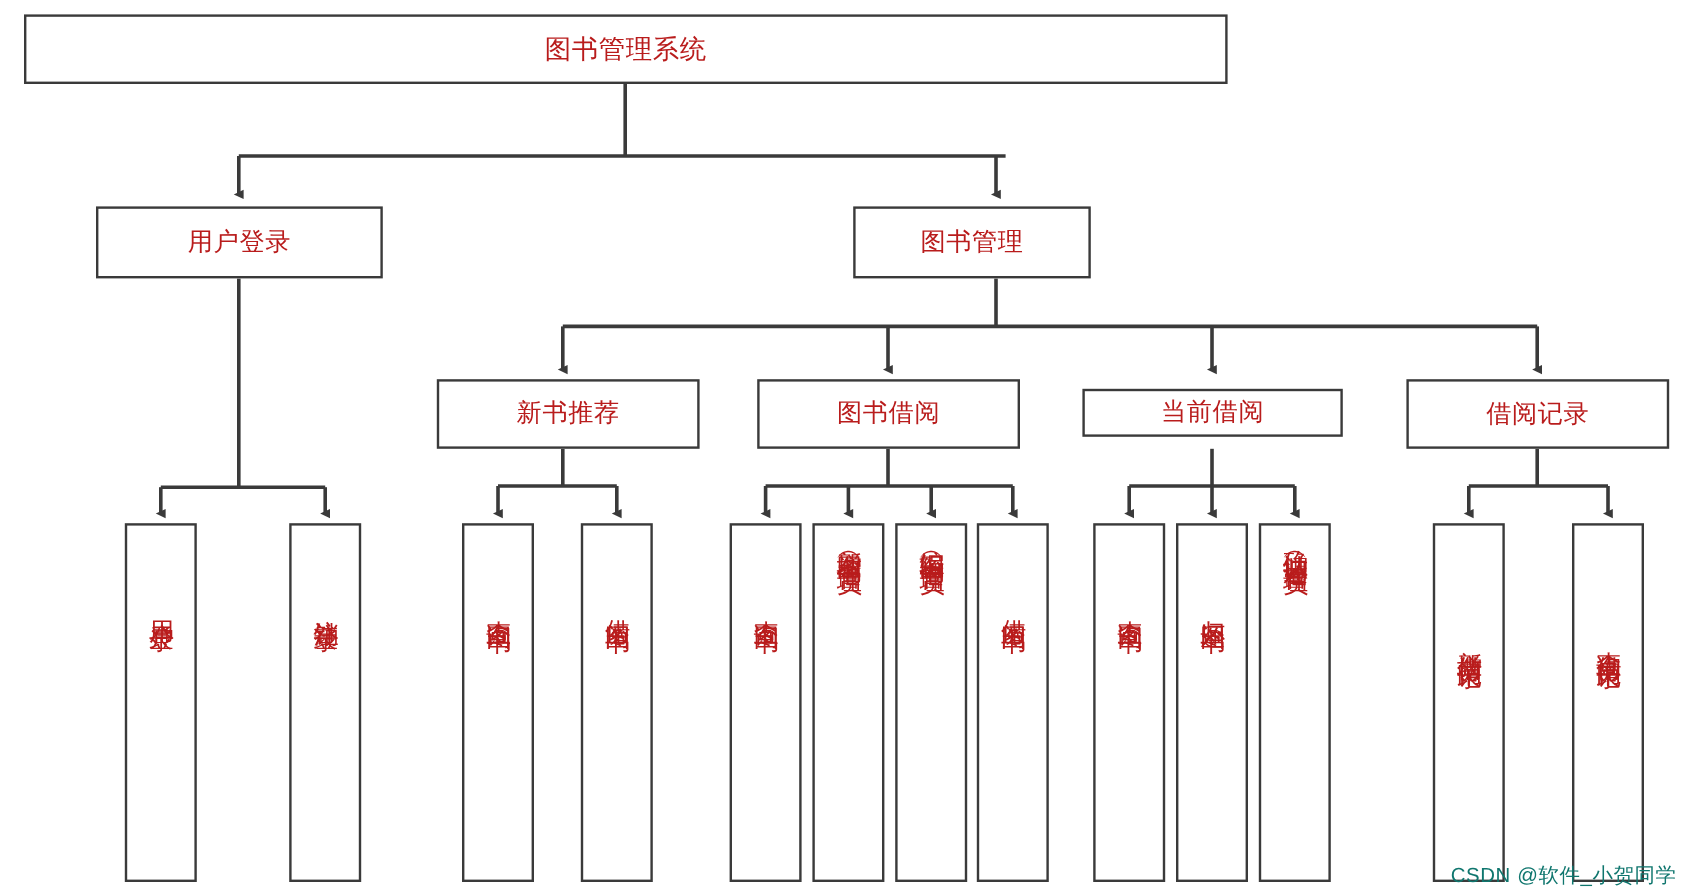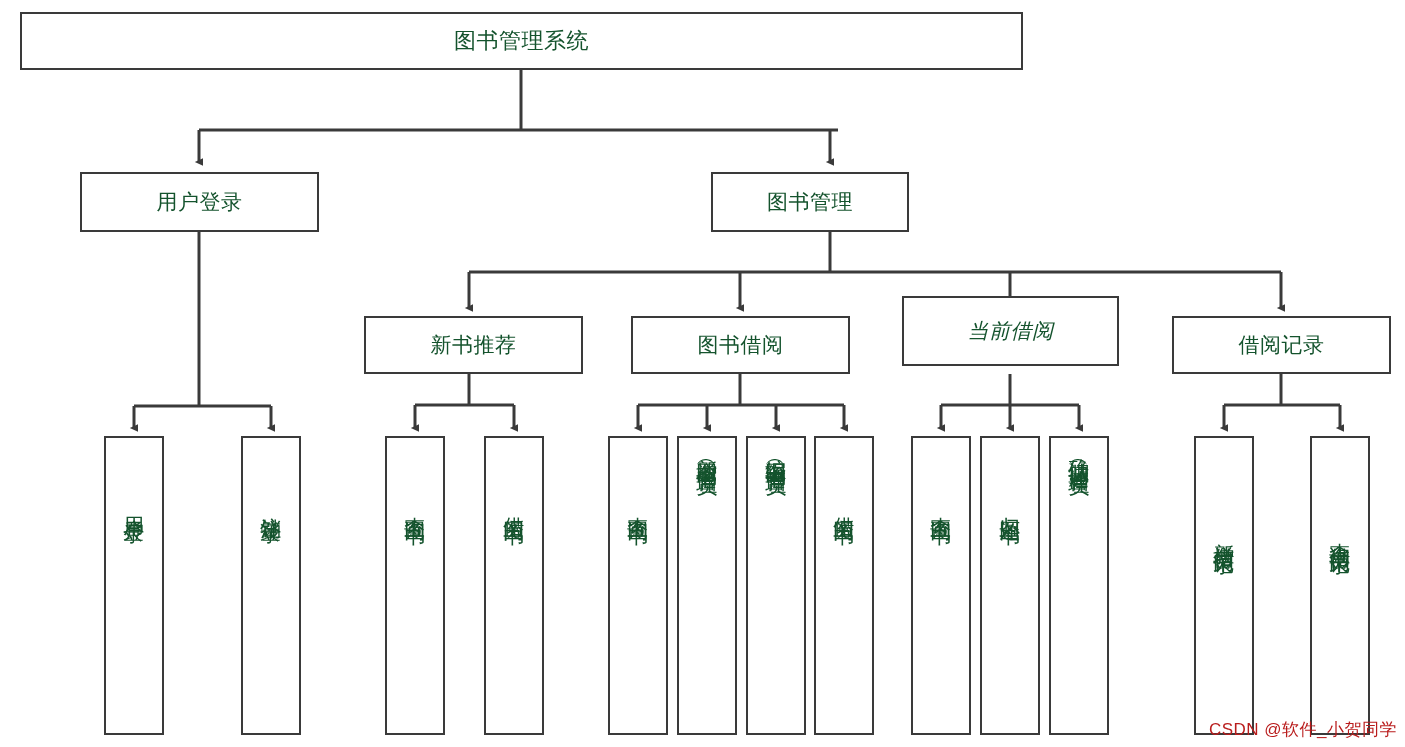--- a/index.html
+++ b/index.html
@@ -26,21 +26,21 @@
     pointer-events: none;
   }
   .node {
     position: absolute;
     box-sizing: border-box;
     background: #ffffff;
     border: 2.5px solid #3a3a3a;
     display: flex;
     align-items: center;
     justify-content: center;
-    color: #14532d;
+    color: #b91c1c;
     z-index: 2;
   }
   .node .label {
     display: block;
     text-align: center;
     line-height: 1.18;
     letter-spacing: 0.5px;
   }
   
   .node.horiz .label {
@@ -68,21 +68,21 @@
     margin-top: 58px;
   }
   .node.vert.midsmall .label {
     margin-top: 84px;
   }
   #watermark {
     position: absolute;
     right: 8px;
     bottom: 6px;
     font-size: 17px;
-    color: #b91c1c;
+    color: #0f766e;
     z-index: 5;
     white-space: nowrap;
     letter-spacing: 0.5px;
   }
 </style>
 </head>
 <body>
 
 <div id="diagram-root">
 
@@ -146,21 +146,21 @@
   <div class="node horiz" style="left:711px; top:172px; width:198px; height:60px;">
     <span class="label">图书管理</span>
   </div>
 
   <div class="node horiz" style="left:364px; top:316px; width:219px; height:58px;">
     <span class="label">新书推荐</span>
   </div>
   <div class="node horiz" style="left:631px; top:316px; width:219px; height:58px;">
     <span class="label">图书借阅</span>
   </div>
-  <div class="node horiz" style="left:902px; top:296px; width:217px; height:70px;font-style:italic;">
+  <div class="node horiz" style="left:902px; top:324px; width:217px; height:40px;">
     <span class="label">当前借阅</span>
   </div>
   <div class="node horiz" style="left:1172px; top:316px; width:219px; height:58px;font-family:Liberation Serif, serif;">
     <span class="label">借阅记录</span>
   </div>
 
   <div class="node vert mid" style="left:104px; top:436px; width:60px; height:299px;">
     <span class="label">用户登录</span>
   </div>
   <div class="node vert mid" style="left:241px; top:436px; width:60px; height:299px;">

